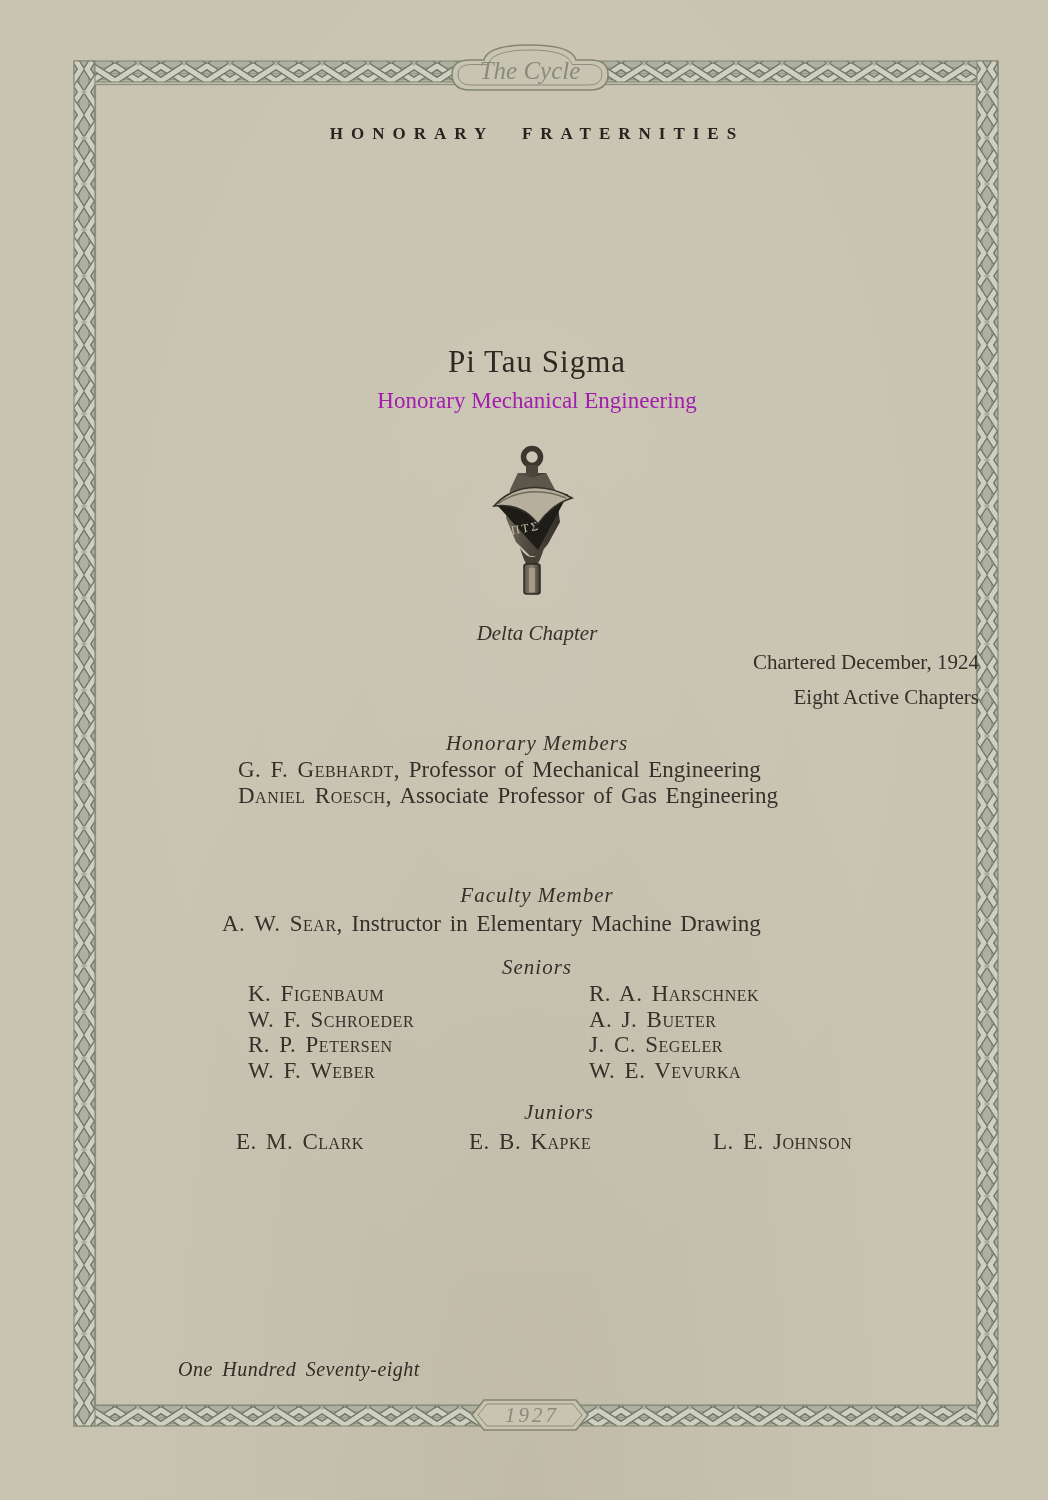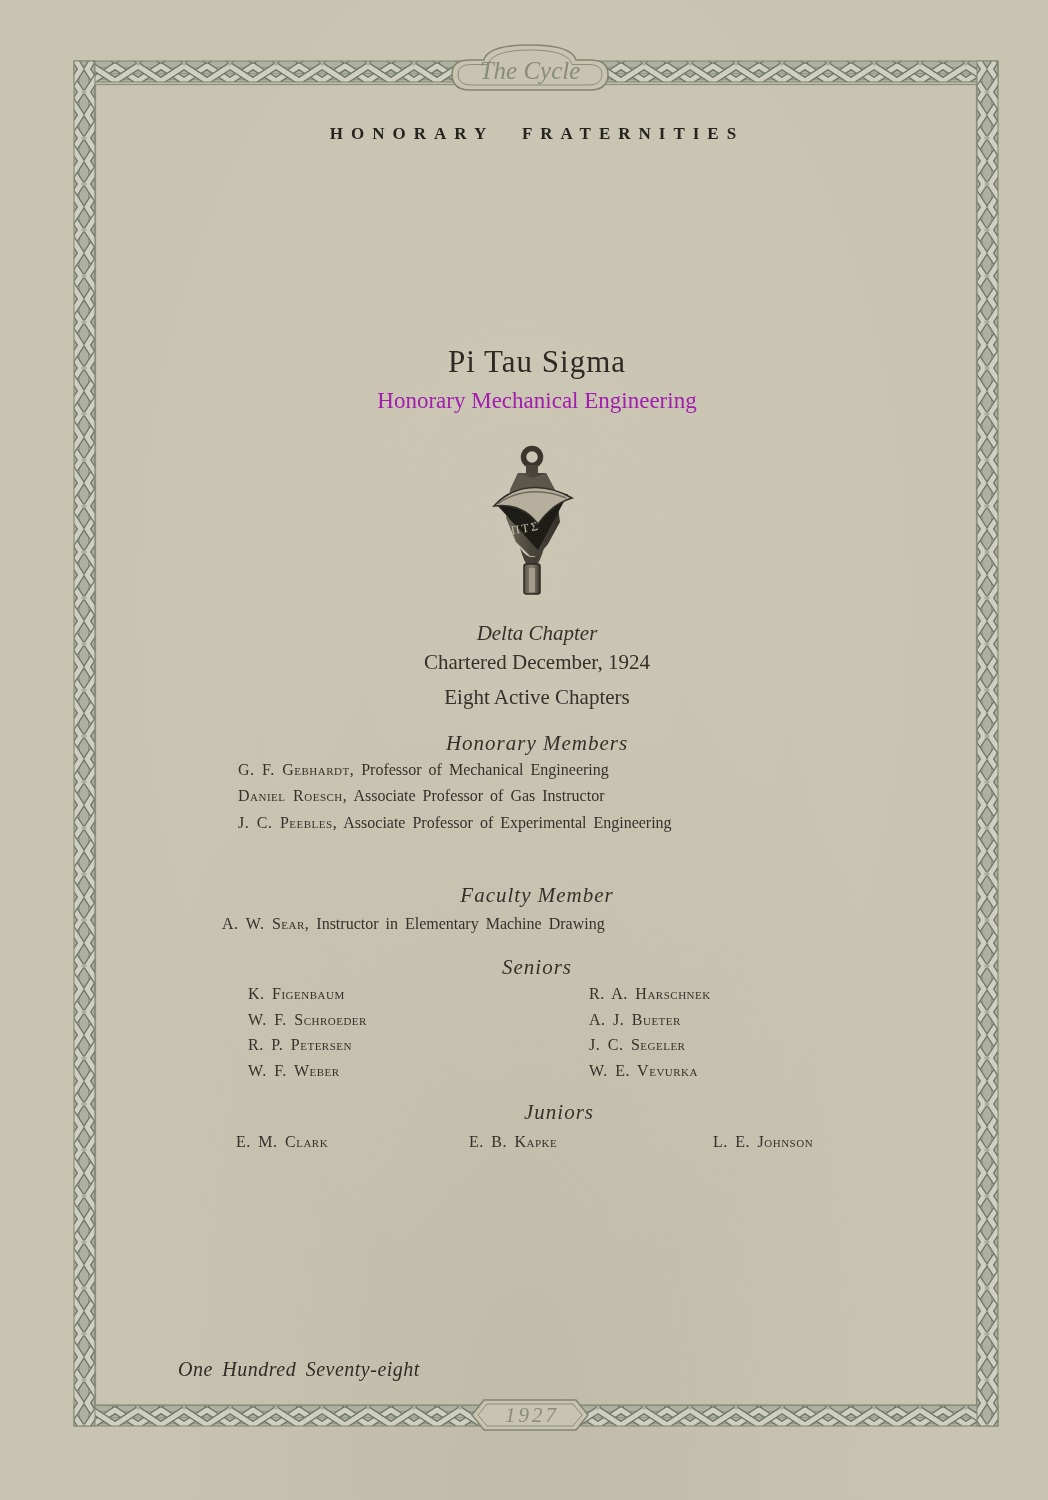--- a/index.html
+++ b/index.html
@@ -28,33 +28,33 @@
     letter-spacing: 8px;
     word-spacing: 16px;
     color: #26241f;
   }
   .frat-title { top: 344px; font-size: 31px; letter-spacing: 1px; color: #2d2a24; }
   .frat-subtitle { top: 388px; font-size: 23px; color: #a21caf; }
 
   .badge-wrap { left: 482px; top: 444px; width: 100px; height: 152px; }
 
   .line-italic { font-style: italic; font-size: 21px; color: #34312a; }
-  .line-roman { font-size: 21px; color: #34312a; }
+  .line-roman { font-size: 21px; color: #34312a; text-align: right; }
   .chapter-name   { top: 621px; }
   .chartered      { top: 650px; }
   .active-chapters{ top: 685px; }
 
   .sec-heading { font-style: italic; font-size: 21px; color: #34312a; letter-spacing: 1px; }
   .honorary-heading { top: 731px; }
   .faculty-heading  { top: 883px; }
   .seniors-heading  { top: 955px; }
   .juniors-heading  { top: 1100px; padding-left: 44px; }
 
   ul.plain { list-style: none; }
-  .member-line { font-size: 16px; line-height: 26.4px; white-space: nowrap; color: #34312a; word-spacing: 3px; }
+  .member-line { font-size: 23px; line-height: 26.4px; white-space: nowrap; color: #34312a; word-spacing: 3px; }
   .sc { font-variant: small-caps; letter-spacing: 0.5px; }
   .with-comma::after { content: ","; }
 
   .honorary-list { left: 238px; top: 757px; }
   .faculty-list  { left: 222px; top: 911px; }
 
   .seniors-col-left  { left: 248px; top: 981px; }
   .seniors-col-right { left: 589px; top: 981px; }
   .seniors-col-left .member-line, .seniors-col-right .member-line { line-height: 25.6px; }
 
@@ -158,24 +158,23 @@
 
 <div class="abs centered line-italic chapter-name">Delta Chapter</div>
 <div class="abs centered line-roman chartered">Chartered December, 1924</div>
 <div class="abs centered line-roman active-chapters">Eight Active Chapters</div>
 
 <div class="abs centered sec-heading honorary-heading">Honorary Members</div>
 <ul class="abs plain honorary-list">
 
     <li class="member-line"><span class="sc with-comma">G. F. Gebhardt</span> <span>Professor of Mechanical Engineering</span></li>
 
-    <li class="member-line"><span class="sc with-comma">Daniel Roesch</span> <span>Associate Professor of Gas Instructor</span></li>
-
-
-    <li class="member-line"><span class="sc with-comma">J. C. Peebles</span> <span>Associate Professor of Experimental Engineering</span></li>
+    <li class="member-line"><span class="sc with-comma">Daniel Roesch</span> <span>Associate Professor of Gas Engineering</span></li>
+
+
   </ul>
 
 <div class="abs centered sec-heading faculty-heading">Faculty Member</div>
 <ul class="abs plain faculty-list">
 
     <li class="member-line"><span class="sc with-comma">A. W. Sear</span> <span>Instructor in Elementary Machine Drawing</span></li>
   </ul>
 
 <div class="abs centered sec-heading seniors-heading">Seniors</div>
 <ul class="abs plain seniors-col-left">

